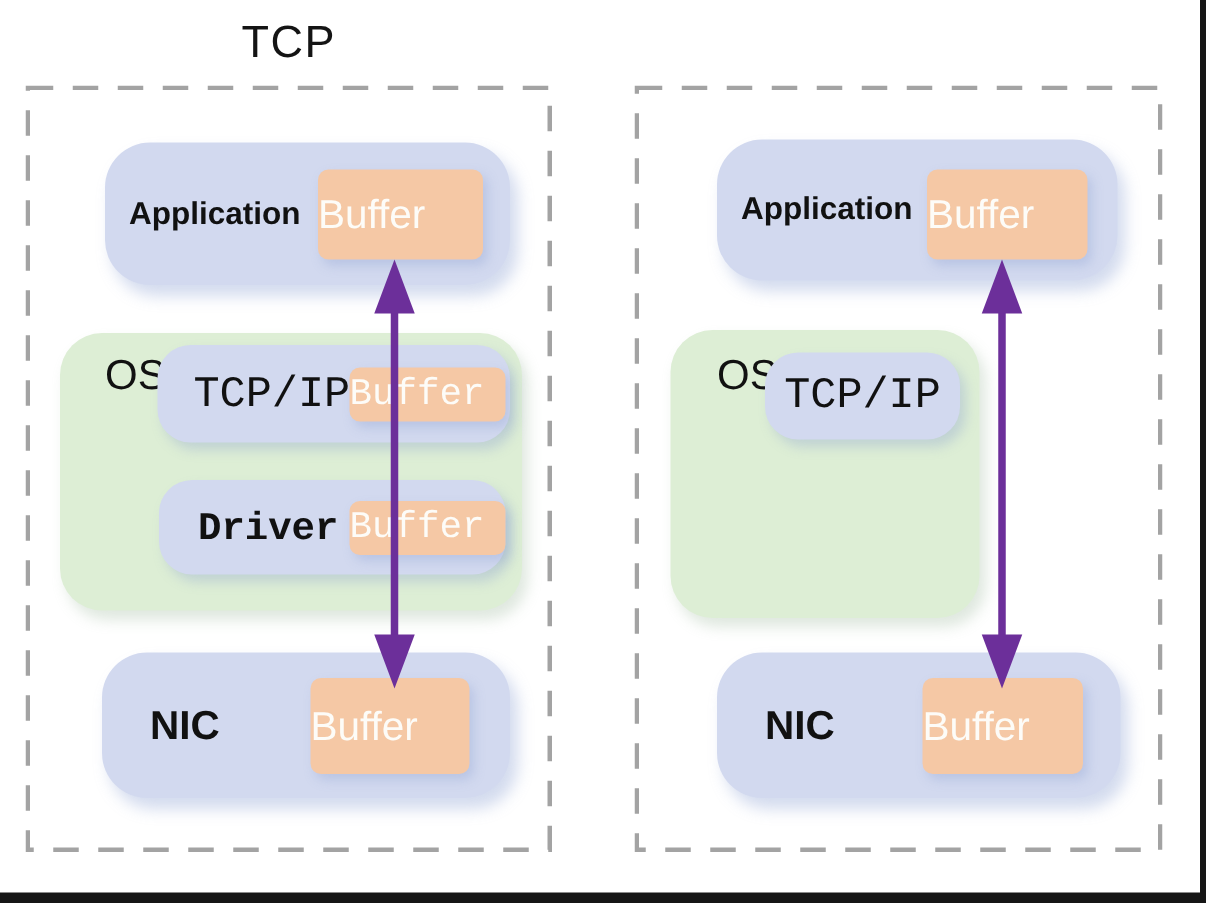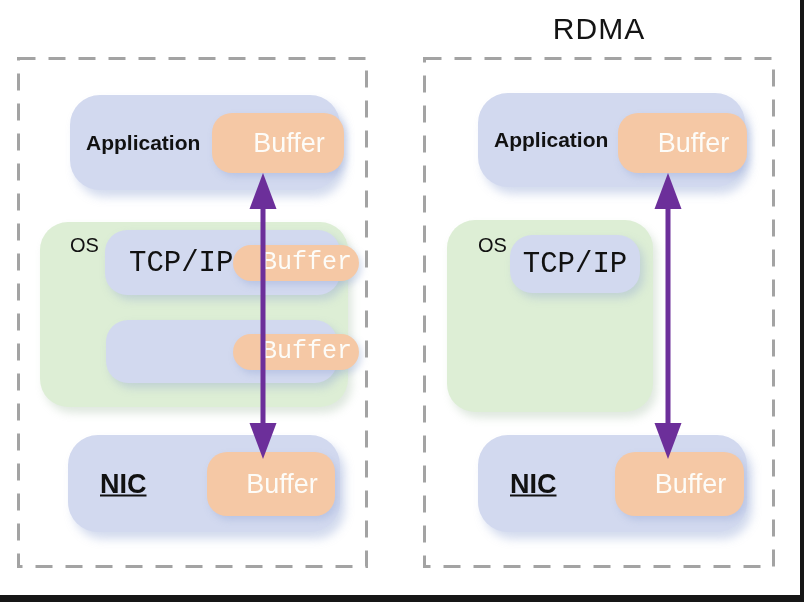--- a/index.html
+++ b/index.html
@@ -13,63 +13,64 @@
     position:absolute;top:9px;height:40px;line-height:40px;
     font-size:30px;letter-spacing:1px;text-align:center;color:#141414;
   }
   .panel{position:absolute;top:57px;height:511px;}
   .bigbox{position:absolute;border-radius:30px;background:var(--box-lavender,#d2d9ef);
     box-shadow:5px 7px 10px rgba(140,160,210,0.38);}
   .osbox{position:absolute;border-radius:28px;background:var(--box-green,#ddeed5);
     box-shadow:4px 6px 9px rgba(150,180,150,0.30);}
   .layer{position:absolute;border-radius:22px;background:var(--box-lavender,#d2d9ef);
     box-shadow:4px 5px 8px rgba(140,160,210,0.35);font-family:Liberation Mono, monospace;}
-  .buffer{position:absolute;border-radius:20px;background:var(--buffer-orange,#f5c8a5);
-    color:var(--buffer-text,#fdfcf8);text-align:center;
-    box-shadow:3px 4px 7px rgba(140,160,210,0.35);padding-left:22px;}
+  .buffer{position:absolute;border-radius:7px;background:var(--buffer-orange,#f5c8a5);
+    color:var(--buffer-text,#fdfcf8);
+    box-shadow:3px 4px 7px rgba(140,160,210,0.35);}
   .app-label{position:absolute;left:16px;top:50%;transform:translateY(-50%);
     font-weight:bold;font-size:21px;text-align:right;}
-  .os-label{position:absolute;font-size:20px;}
+  .os-label{position:absolute;font-size:28px;}
   .tcpip-label{position:absolute;left:24px;top:50%;transform:translateY(-50%);font-size:29px;}
   .driver-label{position:absolute;left:26px;top:50%;transform:translateY(-50%);
     font-size:26px;font-weight:bold;}
   .nic-label{position:absolute;left:32px;top:50%;transform:translateY(-50%);
-    font-size:27px;font-weight:bold;text-decoration:underline;}
+    font-size:27px;font-weight:bold;}
   .buf-big{font-size:27px;}
   .buf-small{font-size:25px;}
   .centered-label{position:absolute;left:0;right:0;top:50%;transform:translateY(-50%);
     text-align:center;font-size:29px;}
   .arrow-svg{position:absolute;left:0;top:0;pointer-events:none;}
   .dash-rect{fill:none;stroke:var(--dash-gray,#a3a3a3);stroke-width:3;stroke-dasharray:17 13;}
   .arrow-line{stroke:var(--arrow-purple,#6c2f9a);stroke-width:5;}
   .arrow-head{fill:var(--arrow-purple,#6c2f9a);}
 </style>
 </head>
 <body>
 
 <div class="canvas">
 
-  <div class="panel-title" style="left:423px;width:352px;">RDMA</div>
+  <div class="panel-title" style="left:17px;width:351px;">TCP</div>
 
   <div class="panel" style="left:17px;width:351px;">
 
     <div class="bigbox" style="left:53px;top:38px;width:270px;height:95px;">
       <span class="app-label">Application</span>
       <div class="buffer buf-big" style="left:142px;top:18px;width:110px;height:60px;line-height:60px;">Buffer</div>
     </div>
 
     <div class="osbox" style="left:23px;top:165px;width:308px;height:185px;">
       <span class="os-label" style="left:30px;top:12px;">OS</span>
 
       <div class="layer" style="left:65px;top:8px;width:235px;height:65px;">
         <span class="tcpip-label">TCP/IP</span>
         <div class="buffer buf-small" style="left:128px;top:15px;width:104px;height:36px;line-height:36px;">Buffer</div>
       </div>
 
       <div class="layer" style="left:66px;top:98px;width:231px;height:63px;">
+        <span class="driver-label">Driver</span>
         <div class="buffer buf-small" style="left:127px;top:14px;width:104px;height:36px;line-height:36px;">Buffer</div>
       </div>
     </div>
 
     <div class="bigbox" style="left:51px;top:378px;width:272px;height:97px;">
       <span class="nic-label">NIC</span>
       <div class="buffer buf-big" style="left:139px;top:17px;width:106px;height:64px;line-height:64px;">Buffer</div>
     </div>
 
     <svg class="arrow-svg" width="351" height="511" viewBox="0 0 351 511">

